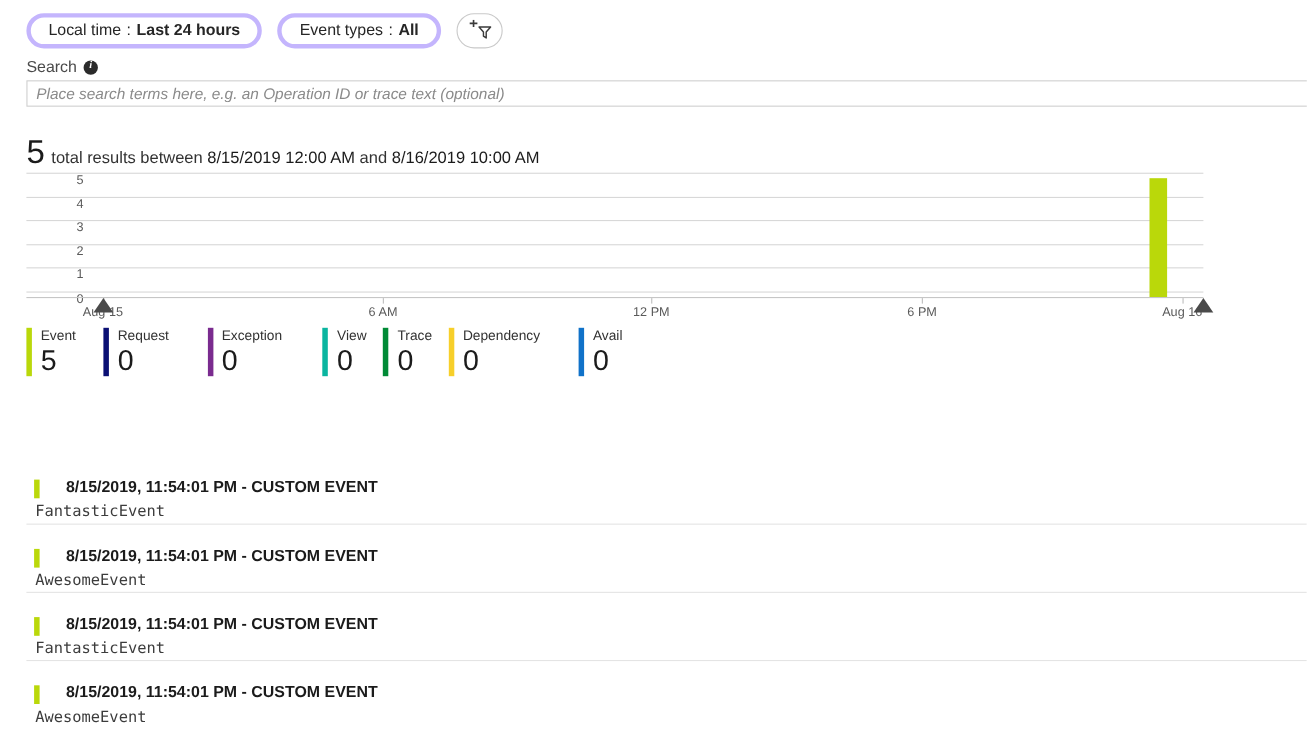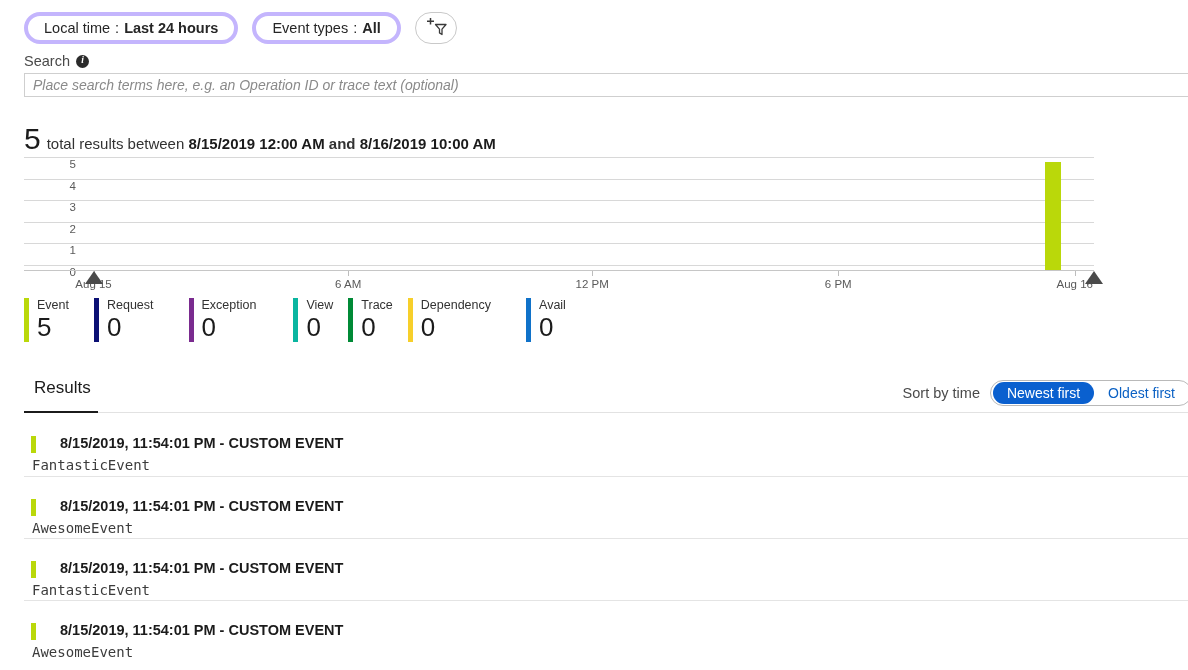--- a/index.html
+++ b/index.html
@@ -58,22 +58,22 @@
   .search-box::placeholder { color: #8a8a8a; font-style: italic; opacity: 1; }
 
   
   .summary {
     position: absolute; left: 24px; top: 124px;
     display: flex; align-items: baseline;
     font-size: 15px; color: #323232; white-space: nowrap;
   }
   .summary .big { font-size: 30px; font-weight: 400; color: #1b1b1b; line-height: 1; }
   .summary .txt { margin-left: 6px; }
-  .summary b { font-weight: 700; color: #1b1b1b; }
-  .summary .t-and { font-weight: 700; color: #323232; }
+  .summary b { font-weight: 400; color: #1b1b1b; }
+  .summary .t-and { font-weight: 400; color: #323232; }
 
   
   .chart { position: absolute; left: 24px; top: 152px; width: 1150px; height: 140px; }
   .plot { position: absolute; left: 0; top: 5px; width: 1070px; height: 113px; }
   .gridline { position: absolute; left: 0; width: 1070px; height: 1px; background: #d8d8d8; }
   .ytick {
     position: absolute; width: 52px; text-align: right;
     font-size: 11.5px; color: #5a5a5a; line-height: 1;
   }
   .bar {
@@ -269,32 +269,20 @@
       </div>
       <div class="leg-item" style="margin-left: 35px;">
         <div class="leg-swatch" style="background: rgb(16, 114, 201);"></div>
         <div class="leg-text">
           <div class="leg-name">Avail</div>
           <div class="leg-val">0</div>
         </div>
       </div>
     </div>
 
-  <div class="res-head">
-    <div class="res-divider"></div>
-    <div class="tab">Results</div>
-    <div class="tab-underline"></div>
-    <div class="sort-wrap">
-      <span class="sort-label">Sort by time</span>
-      <div class="toggle" id="sort-toggle">
-          <div class="toggle-opt on">Newest first</div>
-          <div class="toggle-opt">Oldest first</div>
-        </div>
-    </div>
-  </div>
 
   <div class="results" id="results">
       <div class="row">
         <div class="row-acc" style="background: rgb(186, 216, 10);"></div>
         <div class="row-title">8/15/2019, 11:54:01 PM - CUSTOM EVENT</div>
         <div class="row-sub">FantasticEvent</div>
       </div>
       <div class="row">
         <div class="row-acc" style="background: rgb(186, 216, 10);"></div>
         <div class="row-title">8/15/2019, 11:54:01 PM - CUSTOM EVENT</div>

